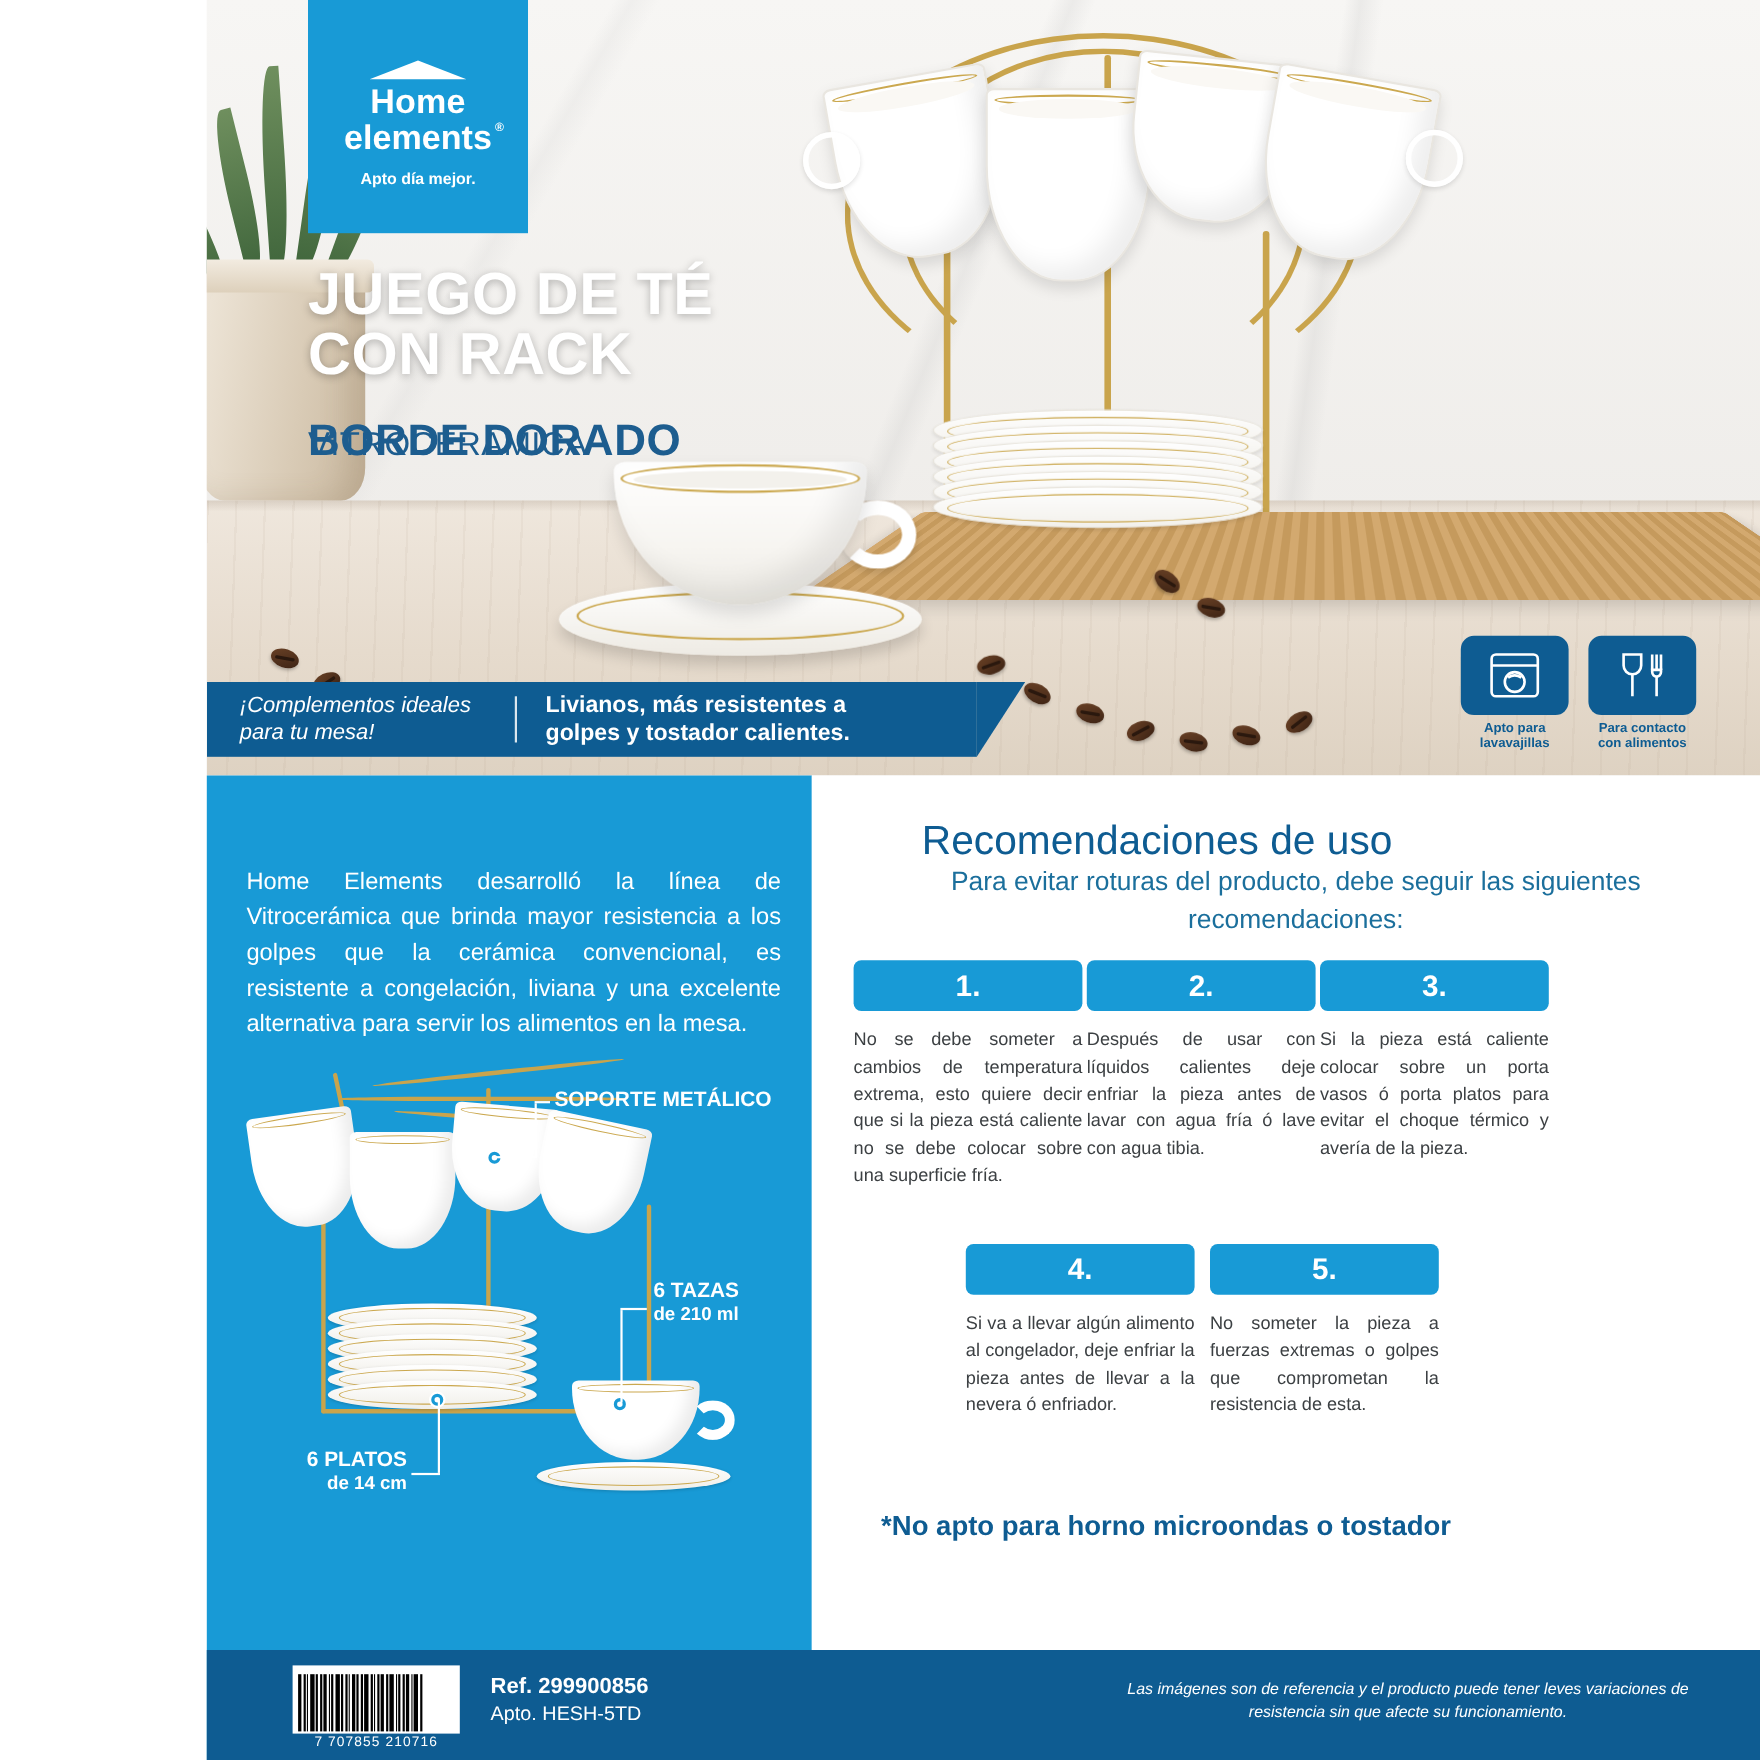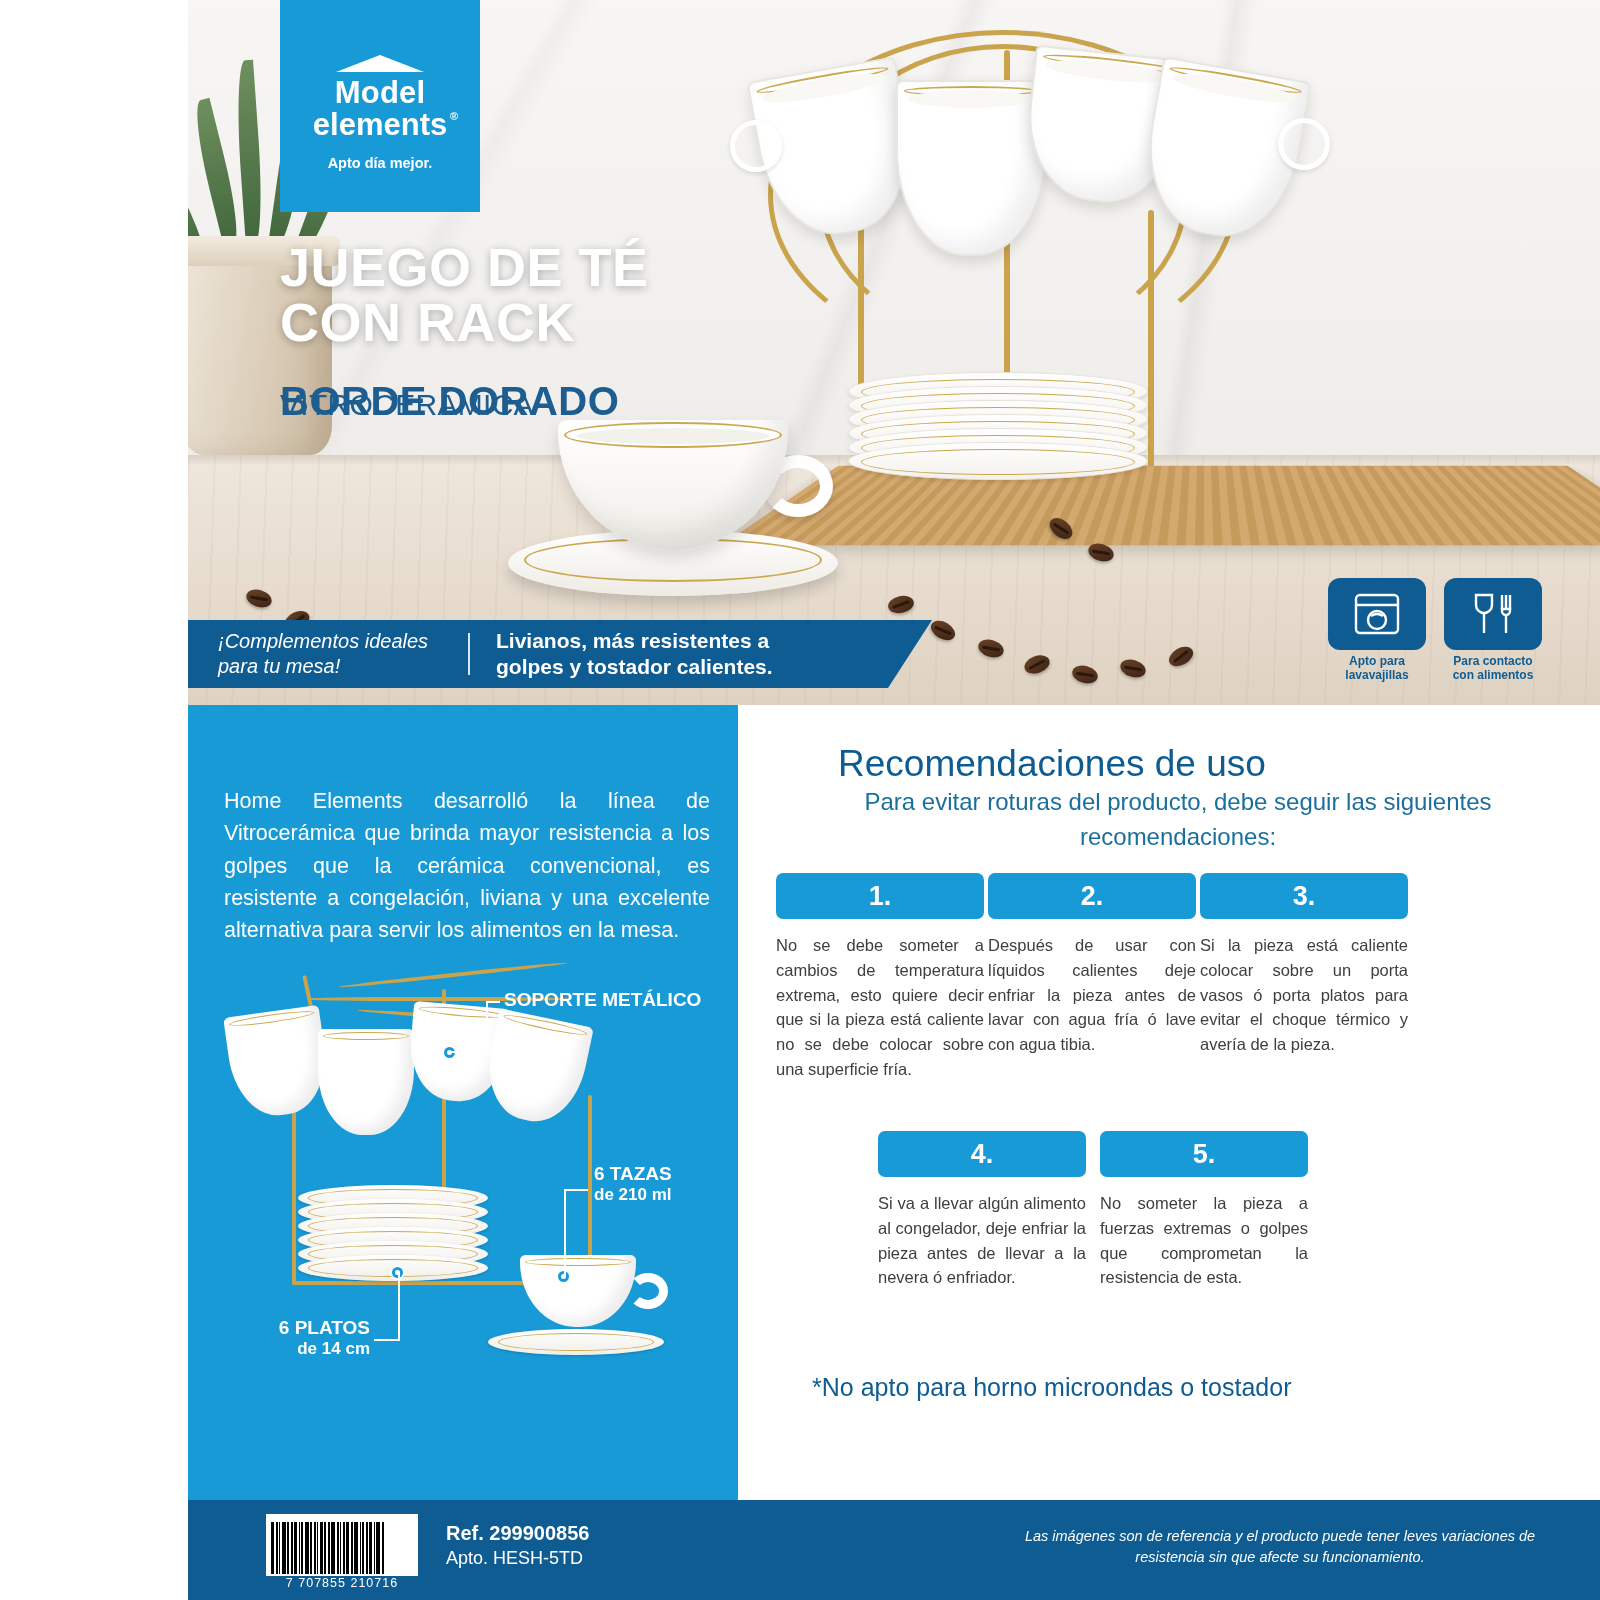--- a/index.html
+++ b/index.html
@@ -198,21 +198,21 @@
   .rec-title { position:absolute; left:100px; top:38px; color:#0e5c92; font-size:37px; font-weight:400; }
   .rec-sub { position:absolute; left:110px; top:80px; width:660px; text-align:center; color:#1b6f9c; font-size:24px; line-height:1.45; }
 
   .step { position:absolute; width:208px; }
   .step-badge {
     height:46px; background:#189AD6; border-radius:7px; color:#ffffff;
     font-size:27px; font-weight:700; display:flex; align-items:center; justify-content:center;
   }
   .step-text { margin-top:14px; font-size:16.5px; line-height:1.5; color:#3c4043; text-align:justify; }
 
-  .note { position:absolute; left:74px; top:668px; color:#0e5c92; font-size:25px; font-weight:400; }
+  .note { position:absolute; left:63px; top:668px; color:#0e5c92; font-size:25px; font-weight:700; }
 
   
   .footer { position:absolute; left:188px; top:1500px; width:1412px; height:100px; background:#0e5c92; }
   .barcode { position:absolute; left:78px; top:14px; width:152px; height:62px; background:#fff; display:flex; align-items:flex-end; padding:4px 5px 2px; gap:1.5px;}
   .barcode i { display:block; background:#000; width:2px; height:52px; }
   .barcode-num { position:absolute; left:72px; top:76px; width:164px; text-align:center; color:#ffffff; font-size:12.5px; letter-spacing:1px;}
   .ref { position:absolute; left:258px; top:22px; color:#ffffff; }
   .ref .r1 { font-size:20px; font-weight:700; }
   .ref .r2 { font-size:18px; font-weight:400; margin-top:3px;}
   .disclaimer { position:absolute; right:60px; top:26px; width:520px; color:#ffffff; font-size:14.5px; font-style:italic; line-height:1.45; text-align:center;}
@@ -312,21 +312,21 @@
       <div class="bean" style="left:790px; top:640px;"></div>
       <div class="bean" style="left:836px; top:656px; transform:rotate(-20deg);"></div>
       <div class="bean" style="left:884px; top:666px; transform:rotate(15deg);"></div>
       <div class="bean" style="left:932px; top:660px;"></div>
       <div class="bean" style="left:980px; top:648px; transform:rotate(-30deg);"></div>
     </div>
   </div>
 
   <div class="logo-box">
     <div class="logo-roof"></div>
-    <div class="logo-home">Model</div>
+    <div class="logo-home">Home</div>
     <div class="logo-elements">
       <span>elements</span><span class="reg">®</span>
     </div>
     <div class="logo-tag">Apto día mejor.</div>
   </div>
 
   <div class="title-main">
     <div>JUEGO DE TÉ</div>
     <div>CON RACK</div>
   </div>

